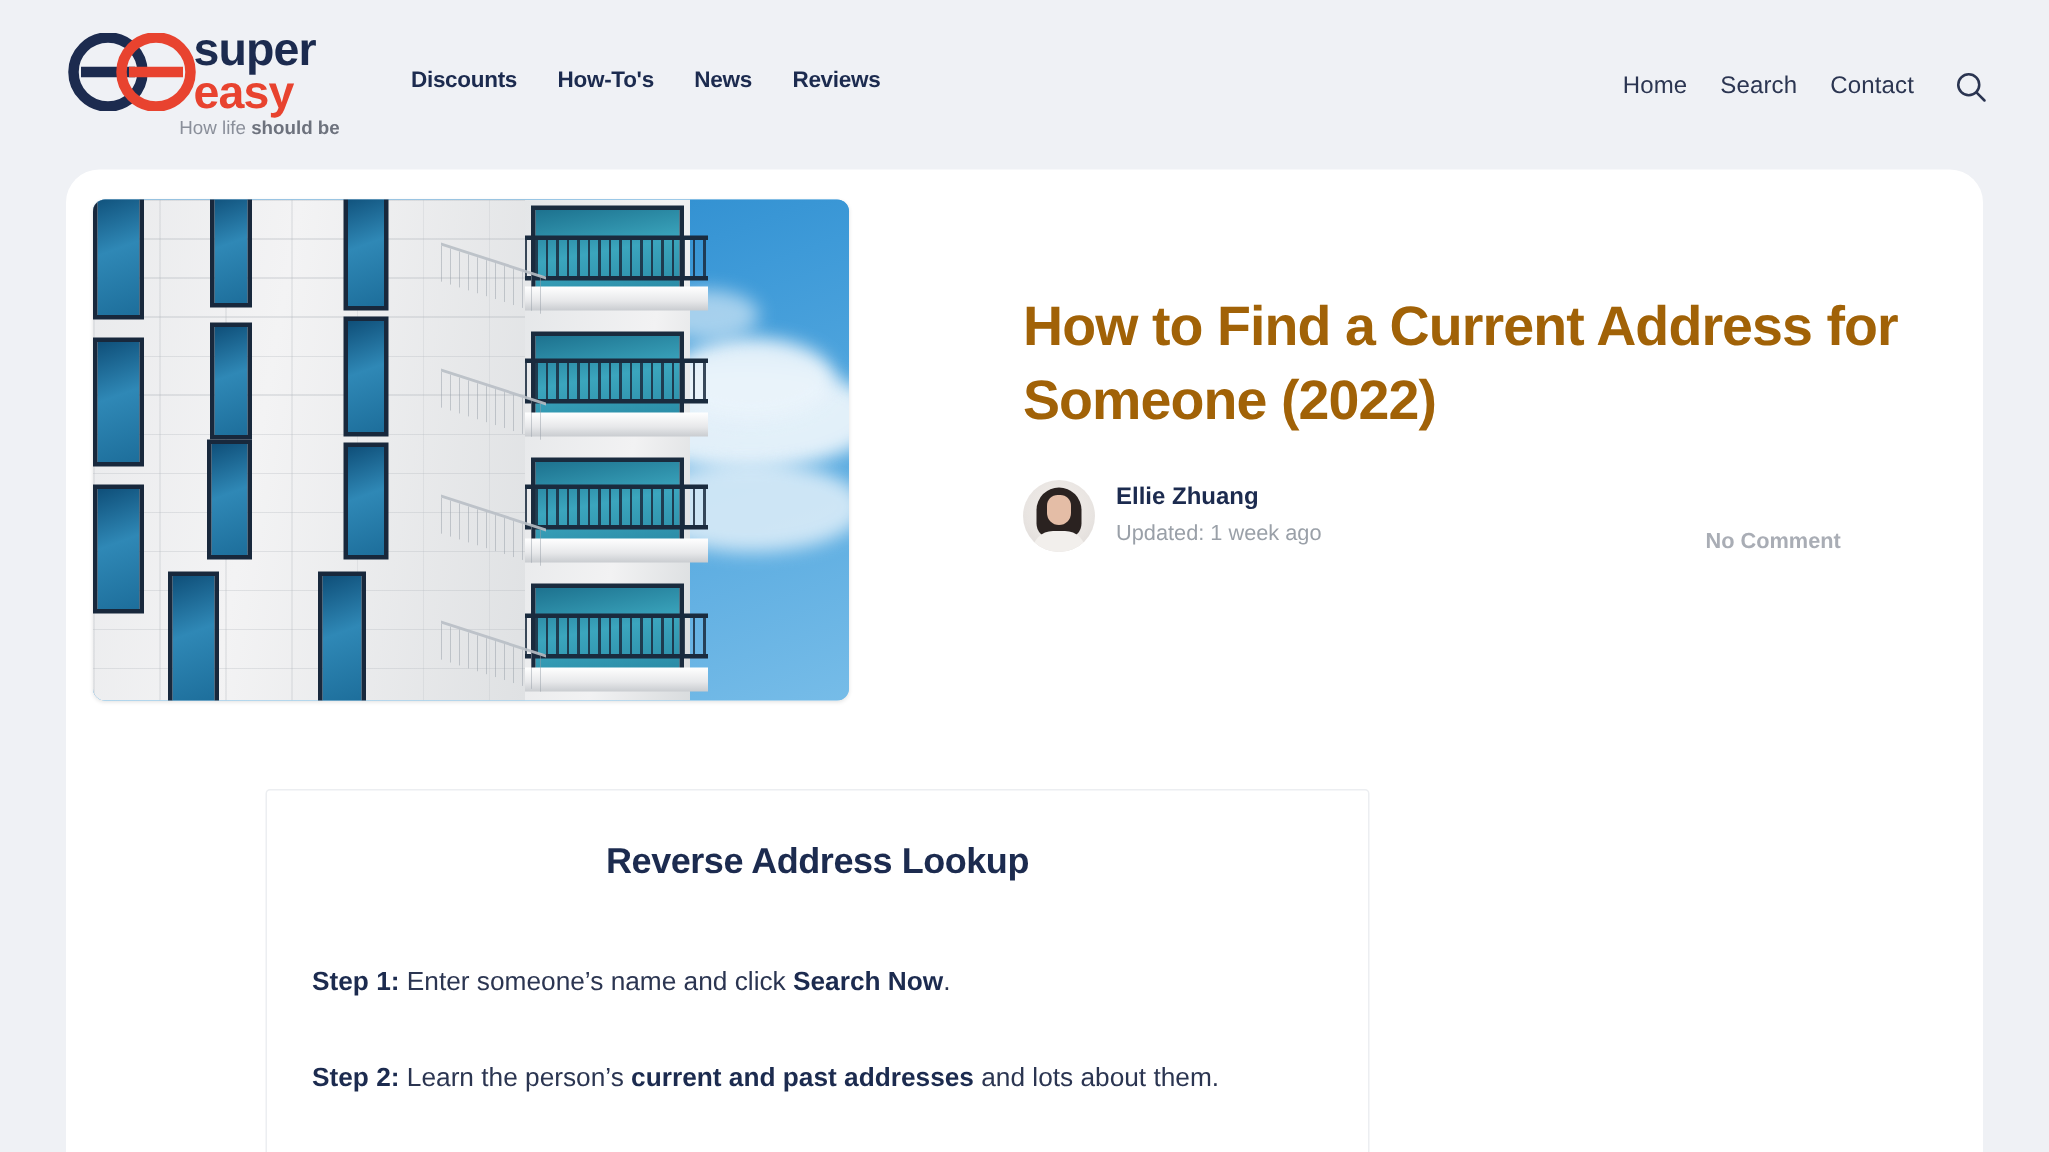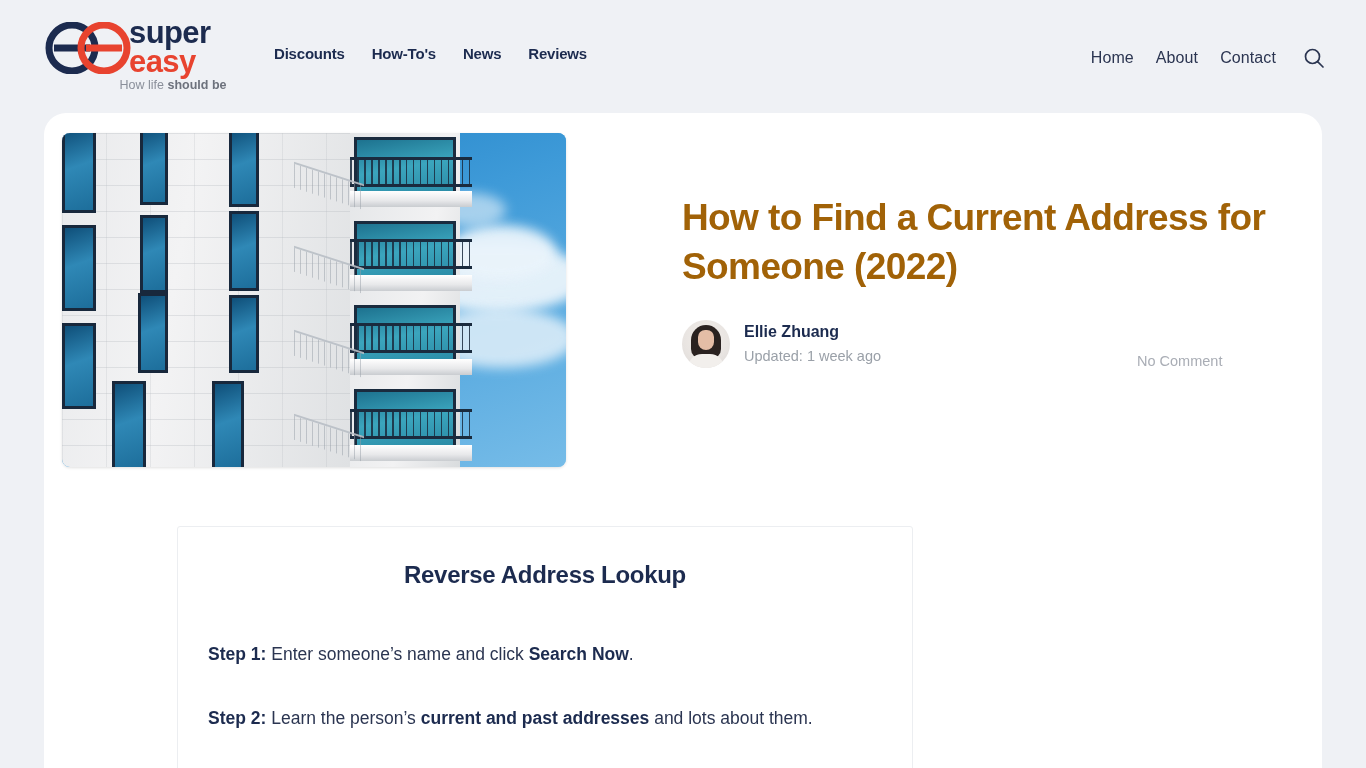--- a/index.html
+++ b/index.html
@@ -151,21 +151,21 @@
     border-radius: 8px 8px 9px 9px; background: #e4bda6;
   }
   .av-body {
     position: absolute; left: 6px; bottom: 0; width: 36px; height: 14px;
     border-radius: 18px 18px 0 0; background: #f2efec;
   }
   .author-name { font-size: 16px; font-weight: 700; color: #1c2b4f; line-height: 20px; }
   .updated { font-size: 14.5px; color: #9aa0a8; line-height: 20px; margin-top: 4px; text-align: center; }
   .comment-count {
     position: absolute; left: 1093px; top: 240px;
-    font-size: 14.5px; color: #a9adb5;
+    font-size: 14.5px; color: #a9adb5; font-weight: bold;
   }
 
   
   .lookup-box {
     position: absolute; left: 133px; top: 413px;
     width: 736px; min-height: 260px;
     border: 1px solid #eceef1; border-radius: 3px;
     background: #fff; padding: 34px 30px 26px 30px;
   }
   .lookup-title {
@@ -200,21 +200,21 @@
 
     <nav class="nav-main">
       <a href="#">Discounts</a>
       <a href="#">How-To's</a>
       <a href="#">News</a>
       <a href="#">Reviews</a>
     </nav>
 
     <nav class="nav-right">
       <a href="#">Home</a>
-      <a href="#">About</a>
+      <a href="#">Search</a>
       <a href="#">Contact</a>
       <button class="search-btn">
         <svg width="22" height="22" viewBox="0 0 22 22">
           <circle cx="9.5" cy="9.5" r="7" fill="none" stroke="#2b3551" stroke-width="1.7"></circle>
           <line x1="14.6" y1="14.6" x2="20" y2="20" stroke="#2b3551" stroke-width="1.7" stroke-linecap="round"></line>
         </svg>
       </button>
     </nav>
   </div>
 

